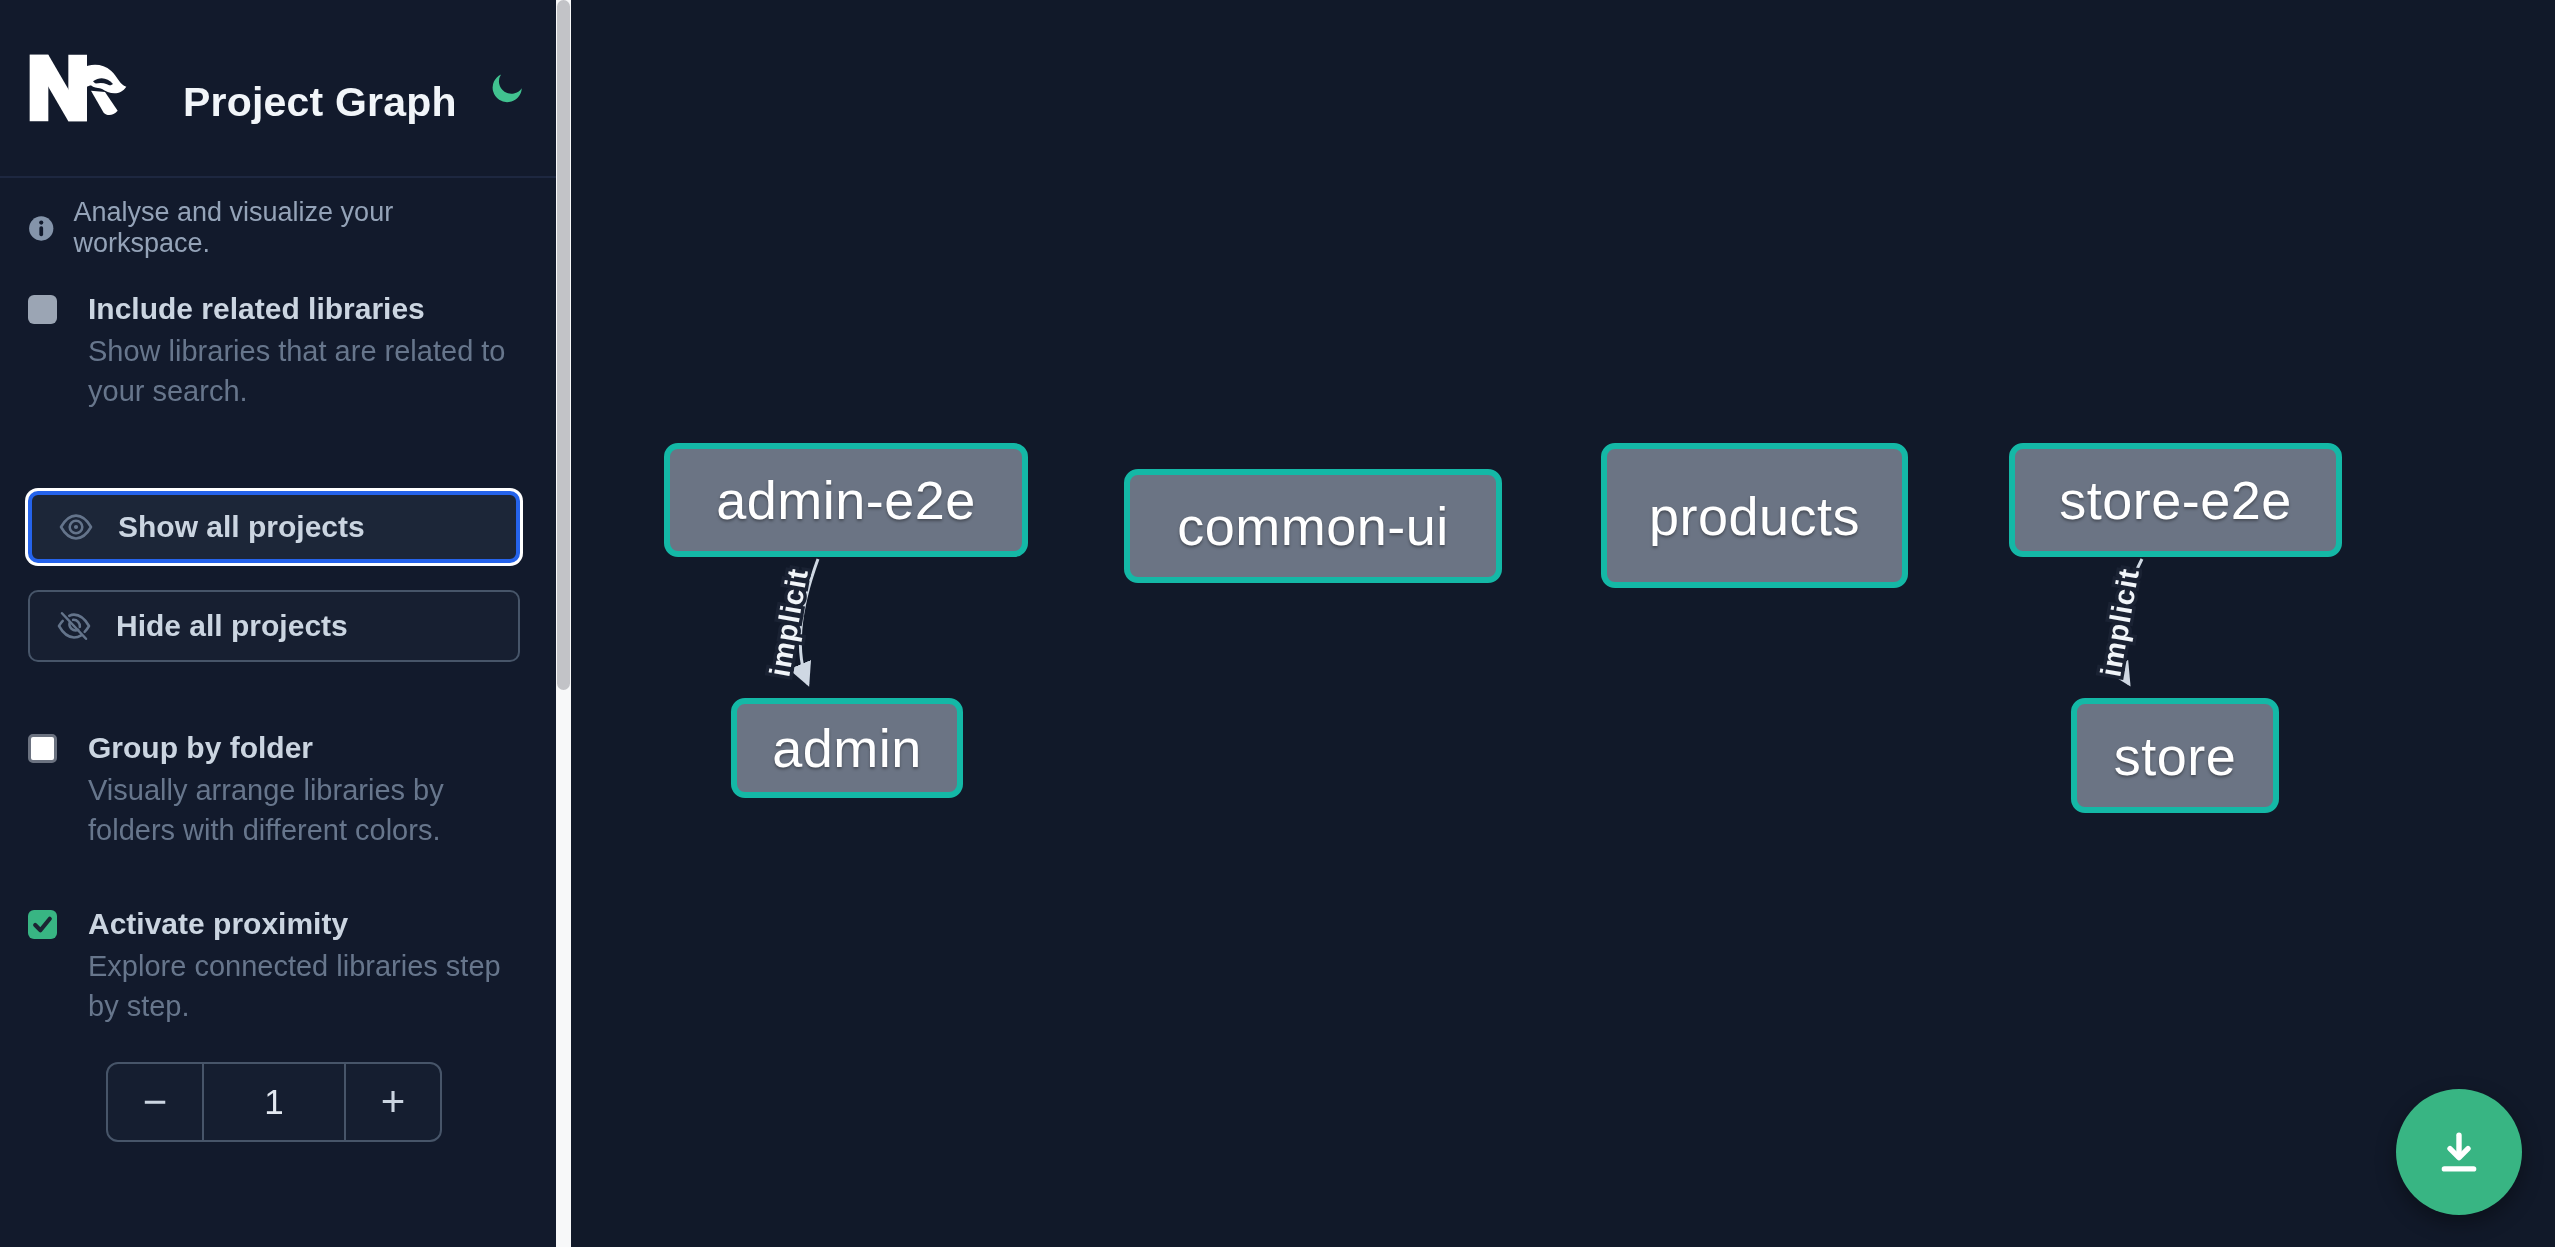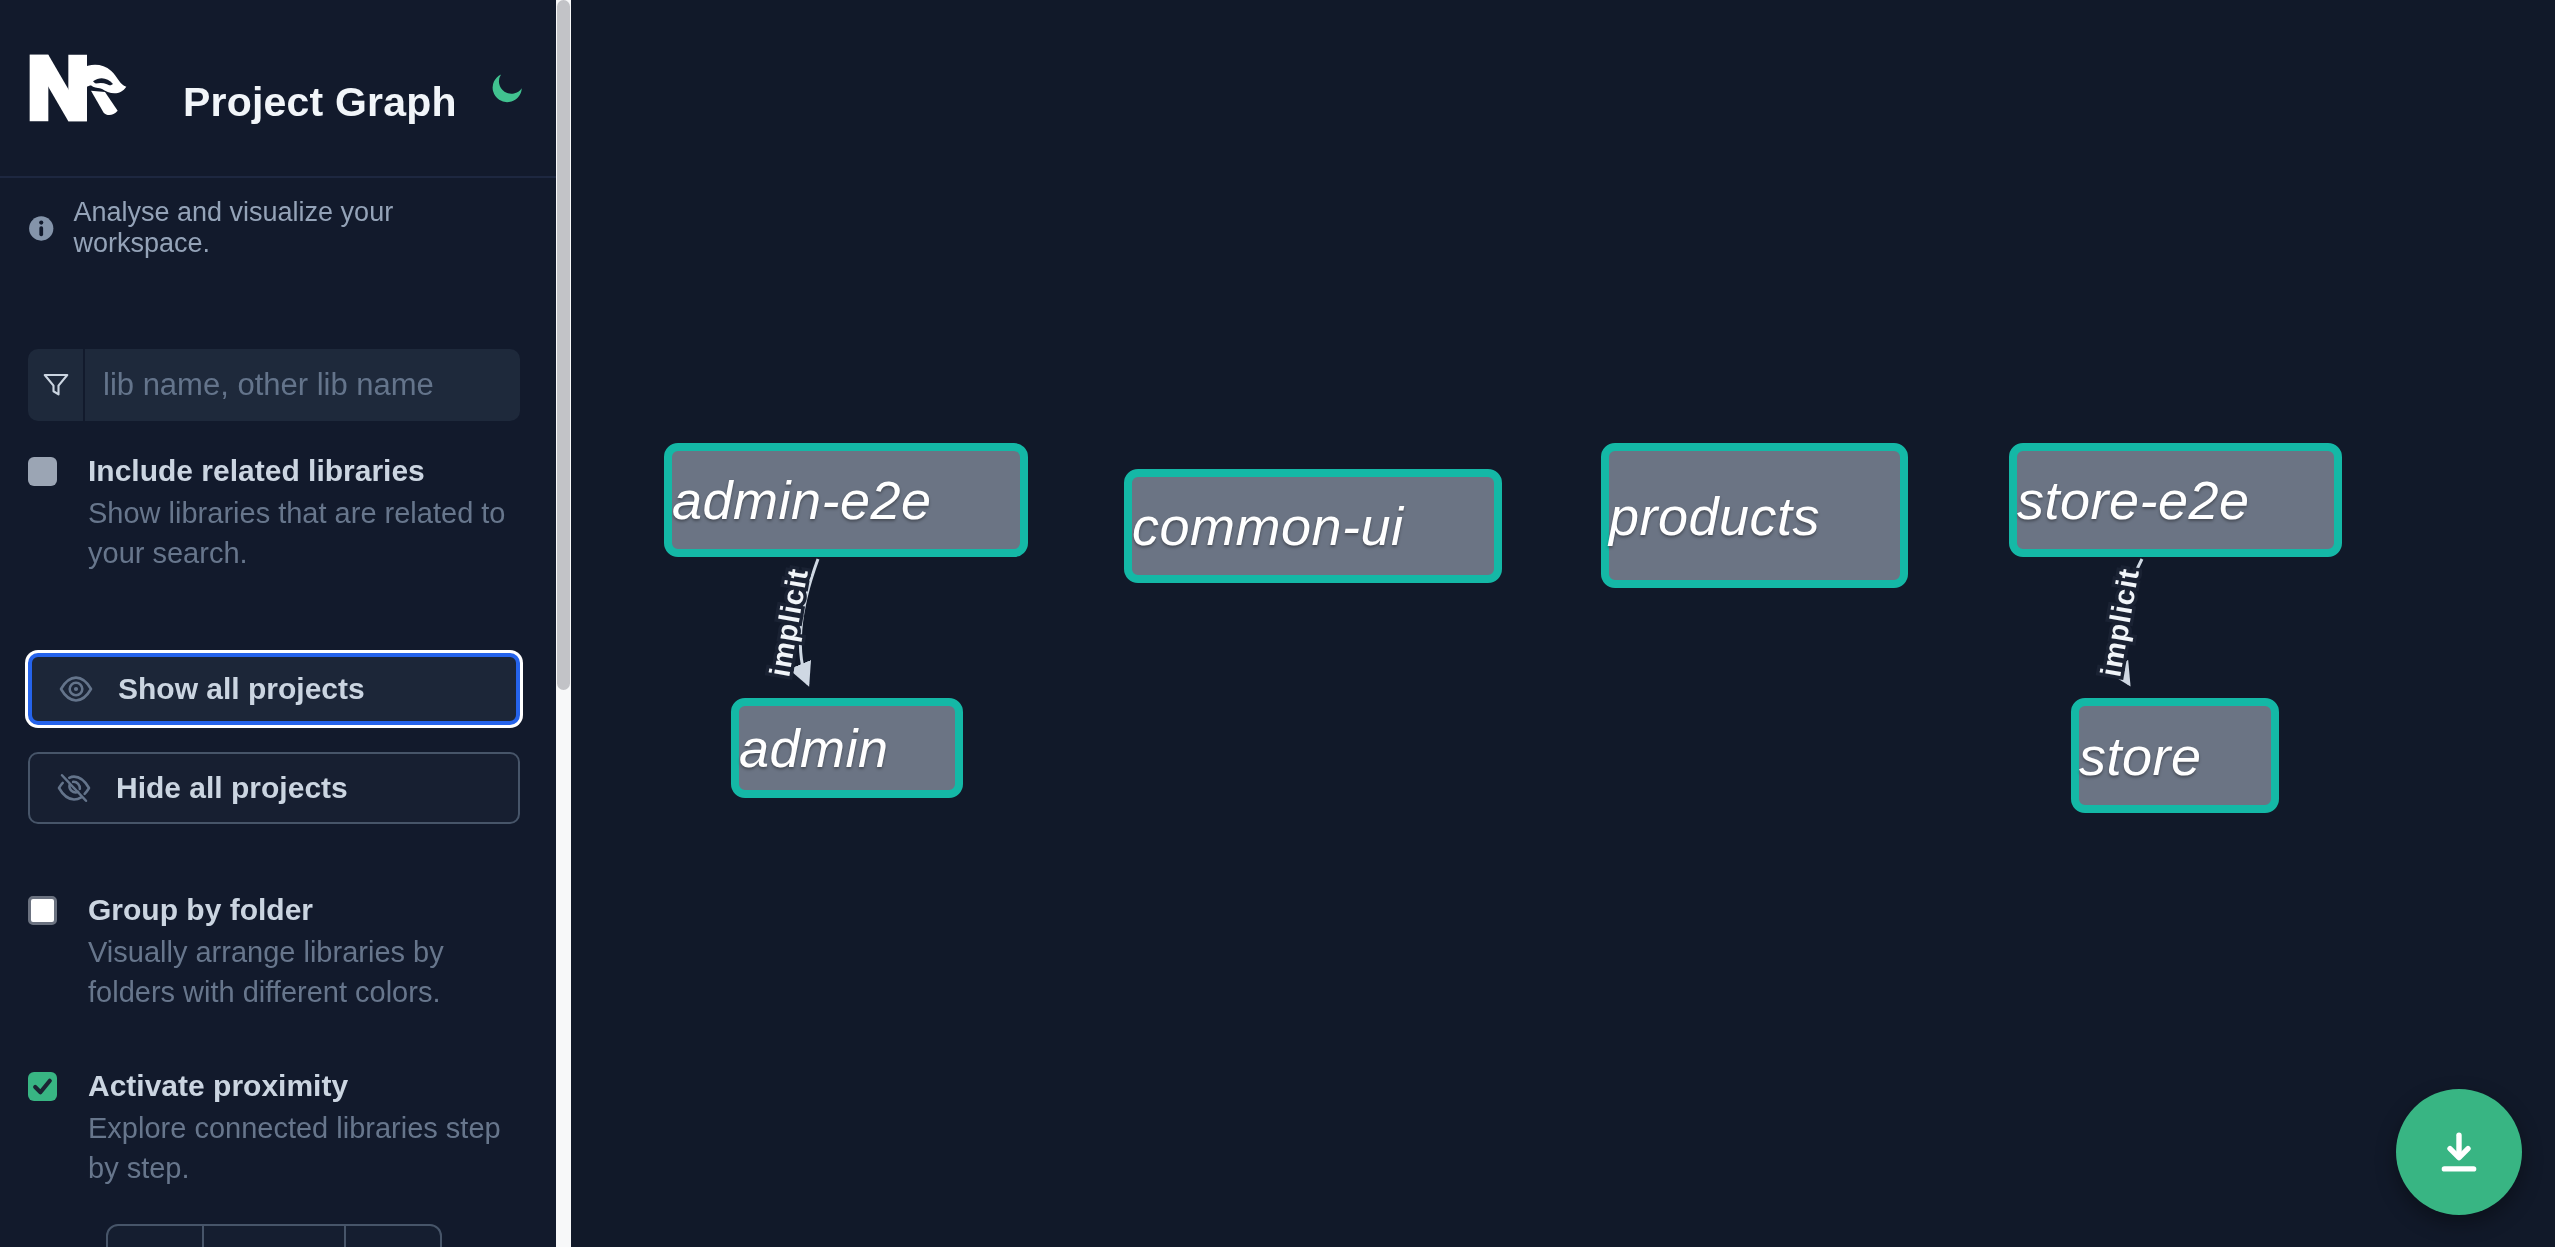--- a/index.html
+++ b/index.html
@@ -116,27 +116,26 @@
   
   .canvas {
     position:absolute; left:571px; top:0; right:0; bottom:0;
     background:#111929;
   }
   .edges { position:absolute; inset:0; width:100%; height:100%; }
 
   .node {
     position:absolute;
     background:#6b7484;
-    border:8px solid #14b8a6;
+    border:6px solid #14b8a6;
     border-radius:14px;
-    display:flex; align-items:center; justify-content:flex-start;
+    display:flex; align-items:center; justify-content:center;
     color:#ffffff; font-size:54px; letter-spacing:0.5px;
     text-shadow:0 2px 3px rgba(0,0,0,0.35);
     cursor:pointer;
-    font-style:italic;
   }
   .n-admin-e2e  { left:93px;   top:443px; width:364px; height:114px; }
   .n-common-ui  { left:553px;  top:469px; width:378px; height:114px; }
   .n-products   { left:1030px; top:443px; width:307px; height:145px; }
   .n-store-e2e  { left:1438px; top:443px; width:333px; height:114px; }
   .n-admin      { left:160px;  top:698px; width:232px; height:100px; }
   .n-store      { left:1500px; top:698px; width:208px; height:115px; }
 
   .edge-label {
     font-family:"Liberation Sans", sans-serif;
@@ -182,28 +181,20 @@
 
     <div class="info-row">
       <svg width="27" height="27" viewBox="0 0 24 24">
         <circle cx="12" cy="12" r="11" fill="#8494aa"></circle>
         <circle cx="12" cy="6.6" r="1.9" fill="#121a2c"></circle>
         <rect x="10.3" y="10" width="3.4" height="9" rx="1.6" fill="#121a2c"></rect>
       </svg>
       <span class="tagline">Analyse and visualize your workspace.</span>
     </div>
 
-    <div class="search-box">
-      <div class="search-icon-cell">
-        <svg width="30" height="30" viewBox="0 0 24 24" fill="none" stroke="#cbd5e1" stroke-width="1.7" stroke-linejoin="round" stroke-linecap="round">
-          <path d="M3 4 H21 L14 12.5 V19.5 L10 17 V12.5 Z"></path>
-        </svg>
-      </div>
-      <input class="search-input" type="text" value="" placeholder="lib name, other lib name" style="">
-    </div>
 
     <div class="option opt-include">
       <span class="checkbox gray" role="checkbox" aria-checked="false"></span>
       <div class="texts">
         <div class="label">Include related libraries</div>
         <div class="desc">Show libraries that are related to your search.</div>
       </div>
     </div>
 
     <button class="btn btn-show">

